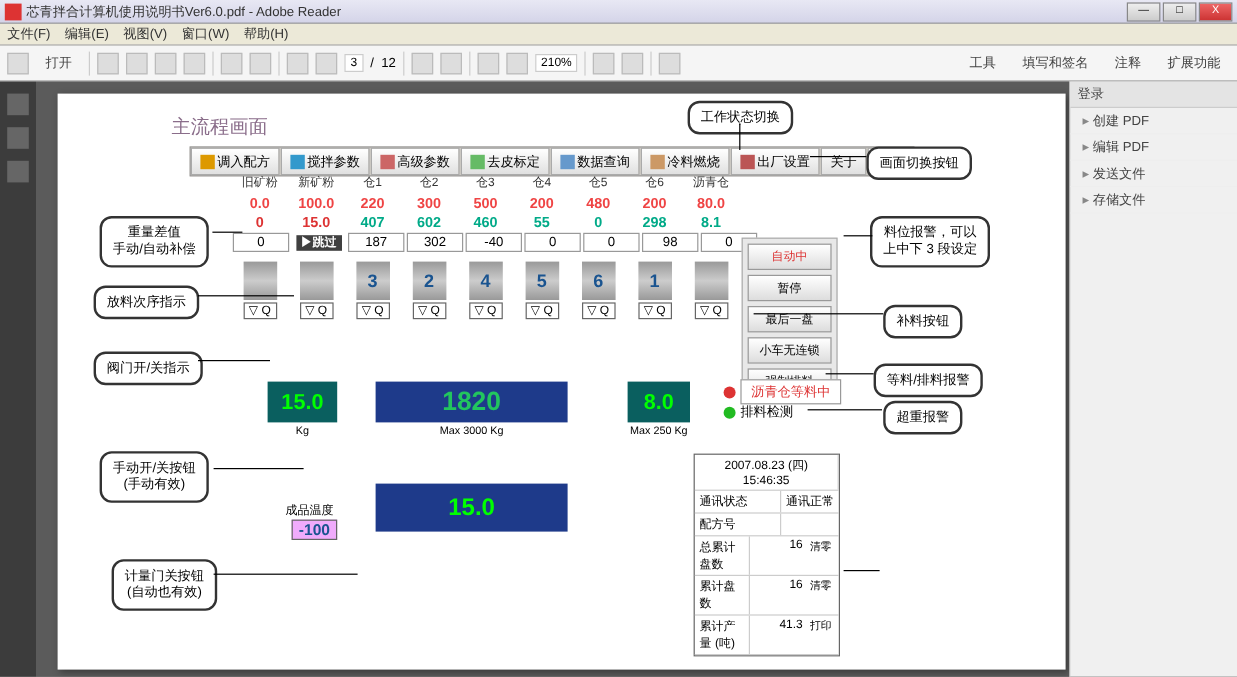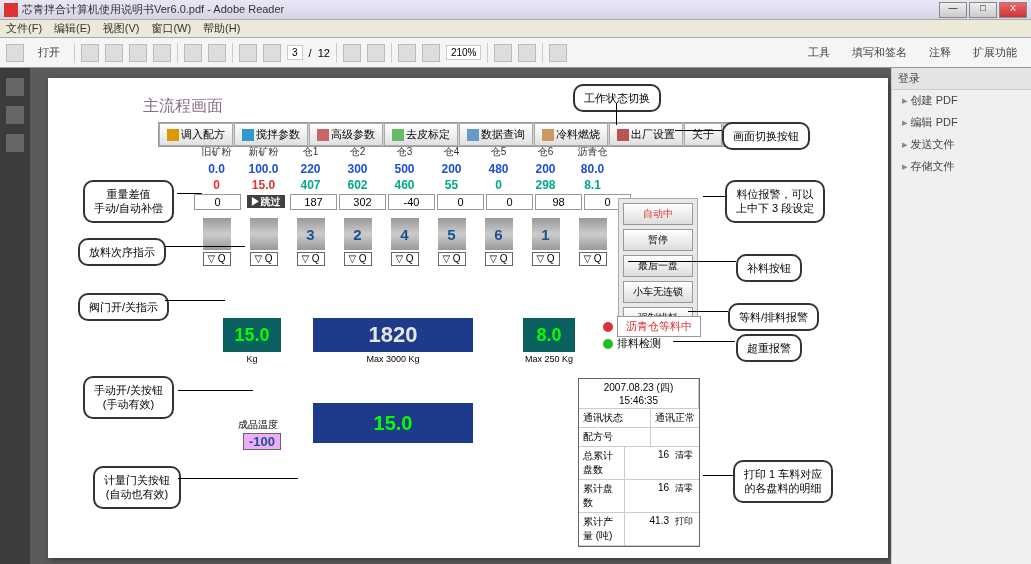--- a/index.html
+++ b/index.html
@@ -28,31 +28,31 @@
 
 .ptitle { position:absolute; left:95px; top:18px; font-size:16px; color:#8a6d8a; font-family:SimSun; }
 .topbar { position:absolute; left:110px; top:44px; display:flex; gap:1px; background:#d4d0c8; border:1px solid #999; }
 .tbb { padding:3px 7px; font-size:11px; color:#000; background:linear-gradient(#fff,#e0e0e0); border:1px solid #aaa; display:flex; align-items:center; gap:2px; }
 .tbi { width:12px; height:12px; }
 .binarea { position:absolute; left:145px; top:65px; }
 .binhead { display:flex; }
 .bh { width:47px; text-align:center; font-size:10px; color:#333; padding:2px 0; }
 .binrow { display:flex; }
 .bv { width:47px; text-align:center; font-size:12px; font-weight:bold; padding:1px 0; }
-.purple { color:#1d4ed8; } .red { color:#d33; } .teal { color:#0a8; }
+.purple { color:#ef4444; } .red { color:#d33; } .teal { color:#0a8; }
 .comp { width:47px; text-align:center; font-size:11px; background:#fff; border:1px solid #999; margin:1px; padding:1px 0; }
 .skip { background:#404040; color:#fff; font-size:10px; padding:1px 4px; }
 .hoppers { position:absolute; left:145px; top:140px; display:flex; }
 .hop { width:47px; display:flex; flex-direction:column; align-items:center; gap:2px; }
 .hbody { width:28px; height:32px; background:linear-gradient(#999,#ccc,#999); position:relative; }
 .hq { width:28px; height:14px; background:#fff; border:1px solid #666; font-size:10px; text-align:center; }
 .hnum { position:absolute; top:8px; font-size:15px; font-weight:bold; color:#1a5490; width:28px; text-align:center; }
 .scale { position:absolute; background:#0a5f5f; color:#0f0; font-size:18px; font-weight:bold; text-align:center; display:flex; align-items:center; justify-content:center; }
 .sc1 { left:175px; top:240px; width:58px; height:34px; } .sc1l { position:absolute; left:175px; top:276px; width:58px; text-align:center; font-size:9px; }
-.sc2 { left:265px; top:240px; width:160px; height:34px; background:#1e3a8a; color:#e5e5e5; font-size:22px; }
+.sc2 { left:265px; top:240px; width:160px; height:34px; background:#1e3a8a; color:#22c55e; font-size:22px; }
 .sc2l { position:absolute; left:265px; top:276px; width:160px; text-align:center; font-size:9px; }
 .sc3 { left:475px; top:240px; width:52px; height:34px; } .sc3l { position:absolute; left:475px; top:276px; width:52px; text-align:center; font-size:9px; }
 .mix { position:absolute; left:265px; top:325px; width:160px; height:40px; background:#1e3a8a; color:#0f0; font-size:20px; font-weight:bold; display:flex; align-items:center; justify-content:center; }
 .fpt { position:absolute; left:190px; top:340px; font-size:10px; }
 .fpv { position:absolute; left:195px; top:355px; width:38px; background:#f0abfc; border:1px solid #666; text-align:center; font-size:13px; color:#1a5490; font-weight:bold; }
 .ctrlbox { position:absolute; left:570px; top:120px; width:80px; background:#e8e8e8; border:1px solid #aaa; padding:4px; display:flex; flex-direction:column; gap:4px;justify-content:center; }
 .cbtn { background:linear-gradient(#fff,#ddd); border:1px solid #999; padding:3px; font-size:10px; text-align:center; }
 .cbr { color:#d33; }
 .alarm { position:absolute; display:flex; align-items:center; gap:4px; font-size:11px; }
 .led { width:10px; height:10px; border-radius:50%; }
@@ -334,22 +334,20 @@
       <div class="call" style="left:30px; top:215px">阀门开/关指示</div>
       <div class="call" style="left:35px; top:298px;white-space:pre-line">手动开/关按钮
 (手动有效)</div>
       <div class="call" style="left:45px; top:388px;white-space:pre-line">计量门关按钮
 (自动也有效)</div>
       <div class="call" style="left:677px; top:102px;white-space:pre-line">料位报警，可以
 上中下 3 段设定</div>
       <div class="call" style="left:688px; top:176px">补料按钮</div>
       <div class="call" style="left:680px; top:225px">等料/排料报警</div>
       <div class="call" style="left:688px; top:256px">超重报警</div>
-      <div class="call" style="left:685px; top:382px;white-space:pre-line">打印 1 车料对应
-的各盘料的明细</div>
 
       <div class="cl" style="left:568px;top:25px;width:1px;height:22px;border-left:1px solid #000"></div>
       <div class="cl" style="left:627px;top:52px;width:47px"></div>
       <div class="cl" style="left:129px;top:115px;width:25px"></div>
       <div class="cl" style="left:117px;top:168px;width:80px"></div>
       <div class="cl" style="left:117px;top:222px;width:60px"></div>
       <div class="cl" style="left:130px;top:312px;width:75px"></div>
       <div class="cl" style="left:130px;top:400px;width:120px"></div>
       <div class="cl" style="left:655px;top:118px;width:24px"></div>
       <div class="cl" style="left:580px;top:183px;width:108px"></div>

